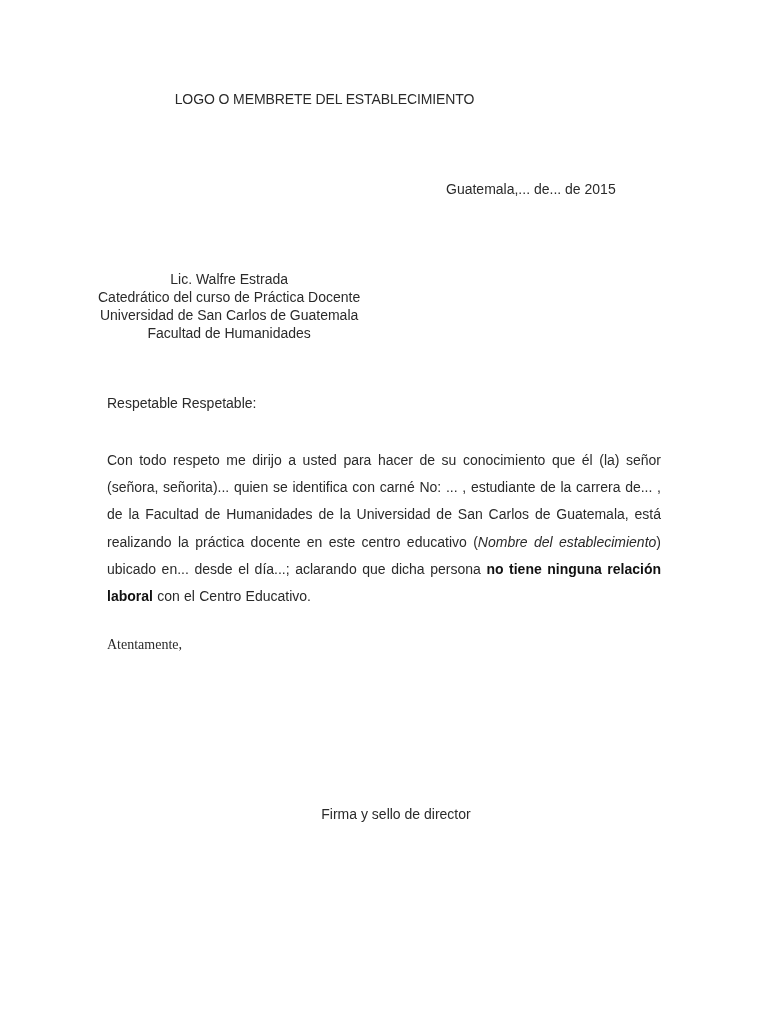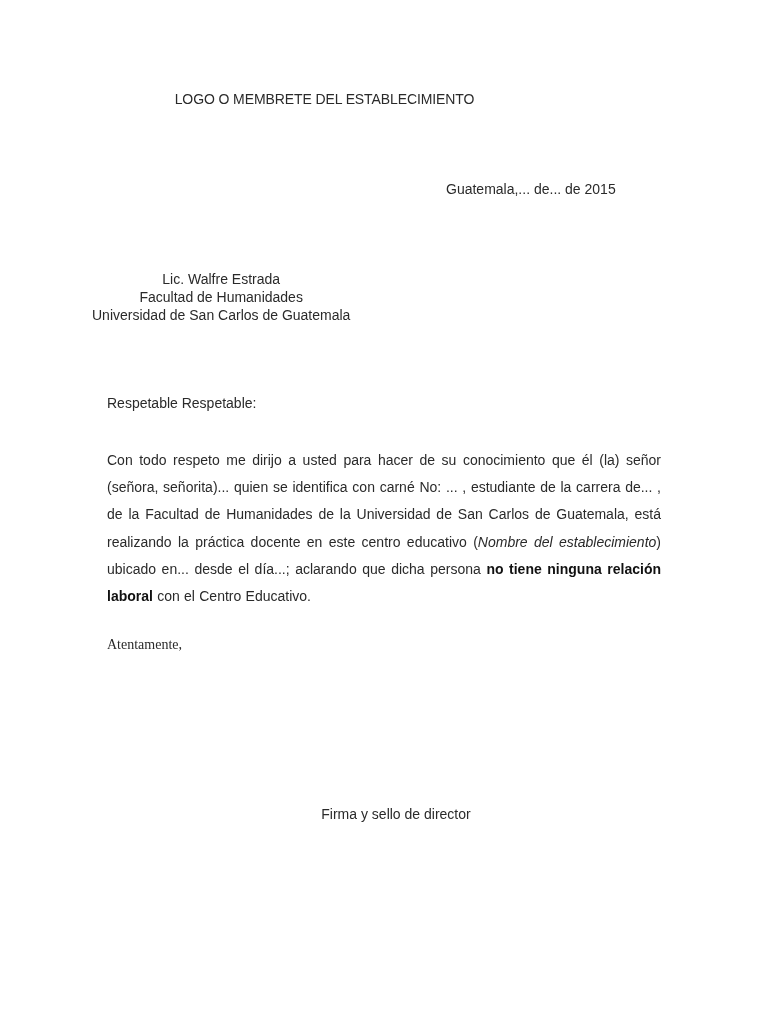--- a/index.html
+++ b/index.html
@@ -21,21 +21,21 @@
       left: 0; width: 649px; top: 91px;
       text-align: center;
       font-size: 14px;
       letter-spacing: -0.1px;
     }
     .date {
       left: 446px; top: 181px;
       font-size: 14px;
     }
     .addressee {
-      left: 92px; top: 270px;
+      left: 98px; top: 270px;
       font-size: 14px;
       line-height: 18px;
     }
     .addressee div { white-space: nowrap; }
     .salutation {
       left: 107px; top: 395px;
       font-size: 14px;
     }
     .body-para {
       position: absolute;
@@ -64,22 +64,23 @@
 <body>
 
 <div>
 
   <div class="abs letterhead">LOGO O MEMBRETE DEL ESTABLECIMIENTO</div>
 
   <div class="abs date">Guatemala,...  de...  de 2015</div>
 
   <div class="abs addressee">
     <div>Lic. Walfre Estrada</div>
+    <div>Catedrático del curso de Práctica Docente</div>
+    <div>Universidad de San Carlos de Guatemala</div>
     <div>Facultad de Humanidades</div>
-    <div>Universidad de San Carlos de Guatemala</div>
   </div>
 
   <div class="abs salutation">Respetable Respetable:</div>
 
   <div class="body-para"><span>Con todo respeto me dirijo a usted para hacer de su conocimiento que  él (la) señor (señora, señorita)...  quien se identifica con carné No: ... , estudiante de la carrera de... , de la Facultad de Humanidades de la Universidad de San Carlos de Guatemala, está realizando la práctica docente en este centro educativo (</span><i>Nombre del establecimiento</i><span>) ubicado en...  desde el día...; aclarando que dicha persona </span><b>no tiene ninguna relación laboral</b><span> con el Centro Educativo.</span></div>
 
   <div class="abs closing">Atentamente,</div>
 
   <div class="abs signature">Firma y sello de director</div>
 

